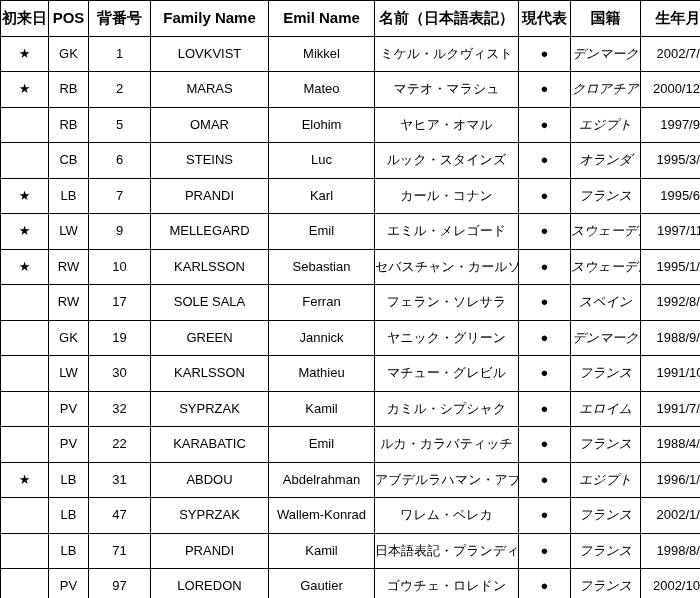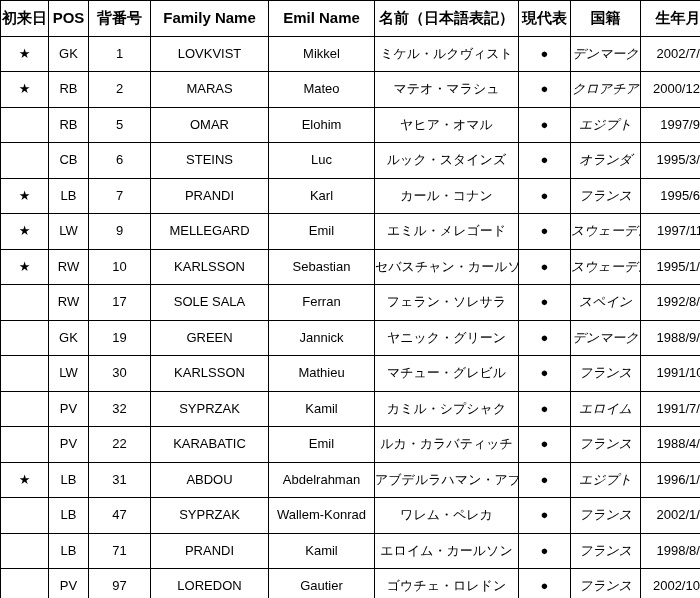--- a/index.html
+++ b/index.html
@@ -239,21 +239,21 @@
         <td class="dot">●</td>
         <td class="cell-country">フランス</td>
         <td class="cell-dob">2002/1/18</td>
       </tr>
       <tr>
         <td class="star"></td>
         <td>LB</td>
         <td>71</td>
         <td class="cell-family">PRANDI</td>
         <td class="cell-given">Kamil</td>
-        <td class="cell-jp">エロイム・カールソン</td>
+        <td class="cell-jp">日本語表記・プランディ</td>
         <td class="dot">●</td>
         <td class="cell-country">フランス</td>
         <td class="cell-dob">1998/8/24</td>
       </tr>
       <tr>
         <td class="star"></td>
         <td>PV</td>
         <td>97</td>
         <td class="cell-family">LOREDON</td>
         <td class="cell-given">Gautier</td>

